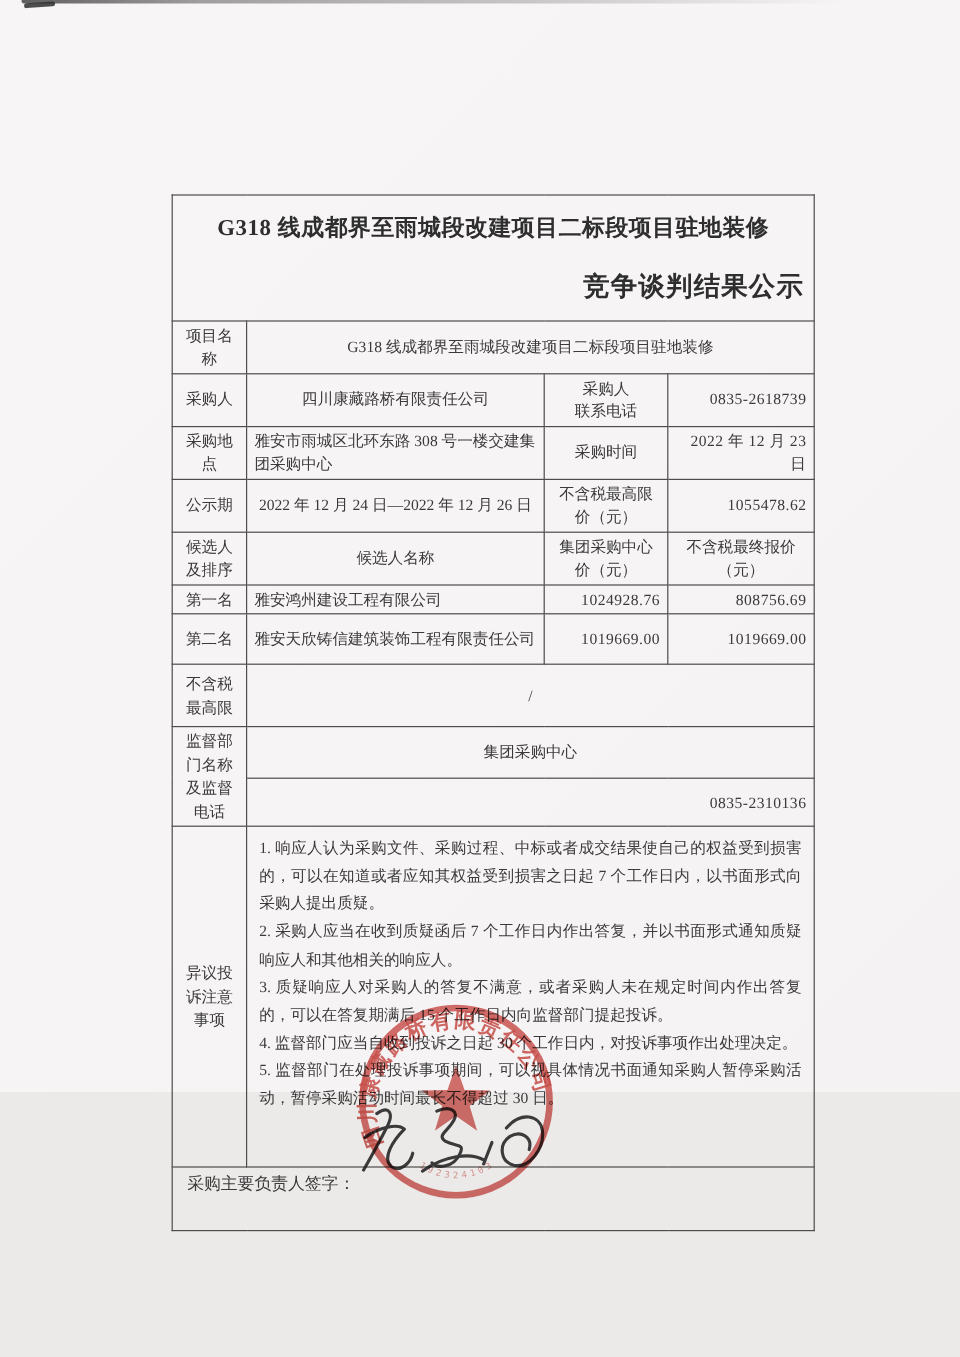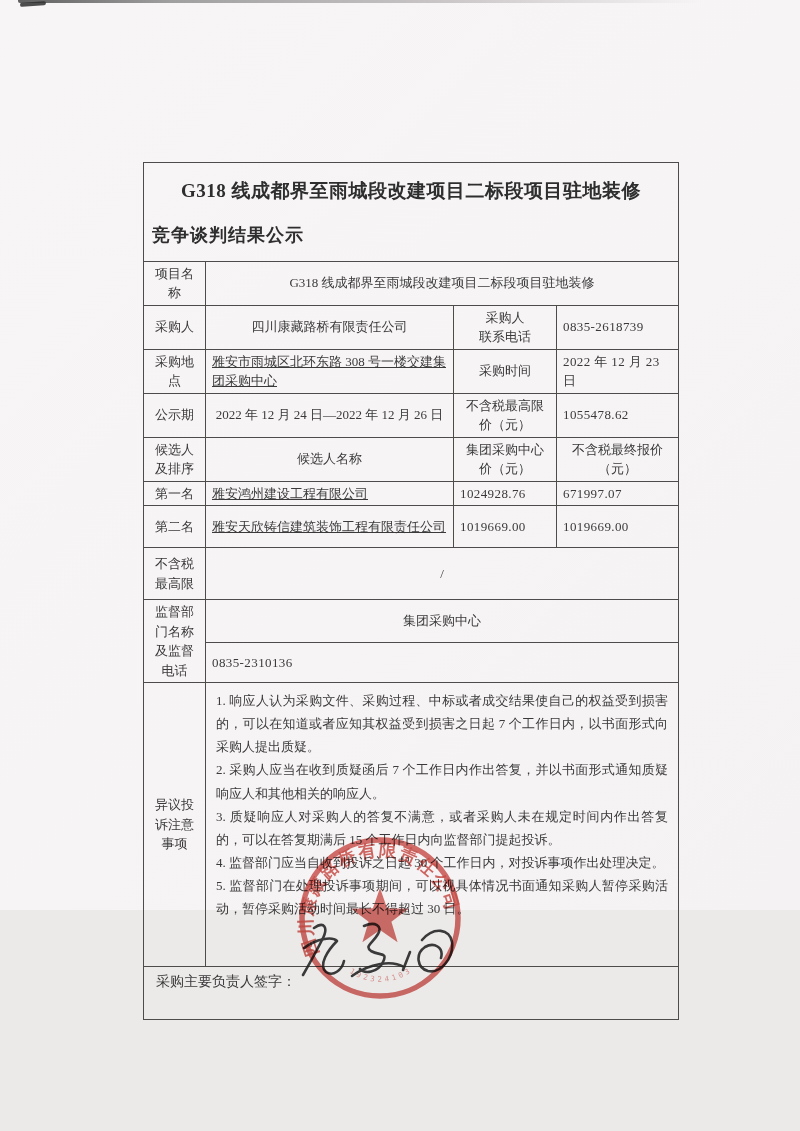--- a/index.html
+++ b/index.html
@@ -35,28 +35,28 @@
     padding:2px 6px;
     vertical-align:middle;
     word-break:break-all;
   }
   .title-cell{padding:10px 8px 12px 8px !important;}
   .title-line1{
     font-size:19px;font-weight:bold;text-align:center;color:#2e2e2e;
     letter-spacing:.5px;margin:4px 0 0 0;
   }
   .title-line2{
-    font-size:18px;font-weight:bold;text-align:left;color:#2e2e2e;
+    font-size:22px;font-weight:bold;text-align:right;color:#2e2e2e;
     letter-spacing:1px;margin:16px 0 0 0;
   }
   td.lab{text-align:center;padding:2px 5px;}
   td.ctr{text-align:center;}
-  td.lft{text-align:left;text-decoration:underline;}
+  td.lft{text-align:left;}
   td.hdr{text-align:center;white-space:pre-line;}
-  td.num{text-align:left;letter-spacing:.4px;}
+  td.num{text-align:right;letter-spacing:.4px;}
   .objection-cell{padding:6px 10px !important;vertical-align:top !important;}
   .objection-cell p{margin:0;line-height:1.78;text-align:justify;}
   .sign-cell{padding:4px 6px 4px 12px !important;}
   .sign-wrap{display:flex;height:44px;}
   .sign-label{font-size:14px;color:#3a3a3a;white-space:nowrap;}
   
   .stamp{
     position:absolute;left:294px;top:832px;width:172px;height:172px;
     pointer-events:none;mix-blend-mode:multiply;opacity:.92;
   }
@@ -122,21 +122,21 @@
       <td class="hdr">集团采购中心
 价（元）</td>
       <td class="hdr">不含税最终报价
 （元）</td>
     </tr>
 
     <tr style="height:22px">
       <td class="lab">第一名</td>
       <td class="lft">雅安鸿州建设工程有限公司</td>
       <td class="num">1024928.76</td>
-      <td class="num">671997.07</td>
+      <td class="num">808756.69</td>
     </tr>
     <tr style="height:42px">
       <td class="lab">第二名</td>
       <td class="lft">雅安天欣铸信建筑装饰工程有限责任公司</td>
       <td class="num">1019669.00</td>
       <td class="num">1019669.00</td>
     </tr>
 
     <tr style="height:52px">
       <td class="lab">不含税最高限</td>

